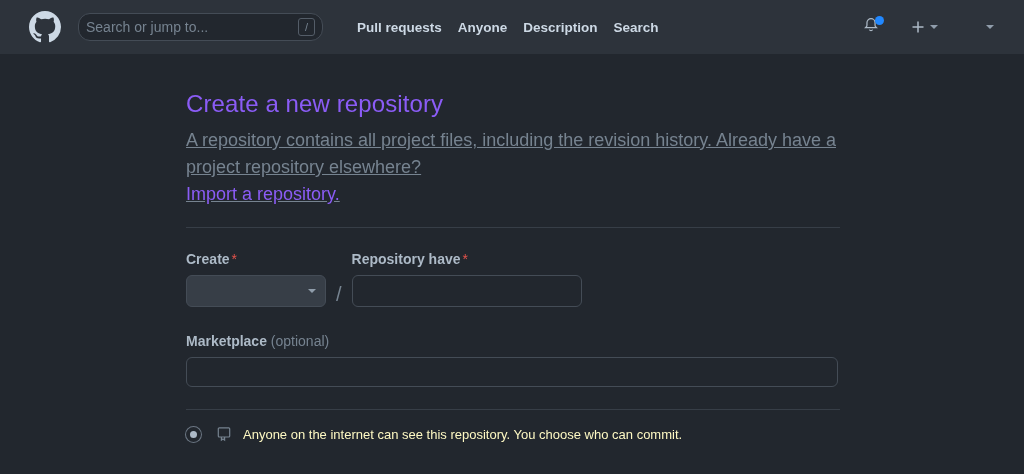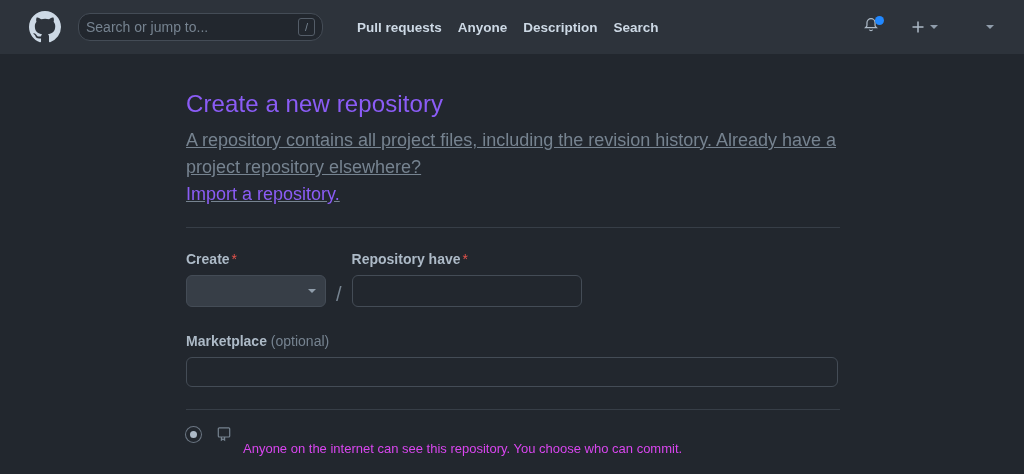--- a/index.html
+++ b/index.html
@@ -244,22 +244,22 @@
   }
   .vis-text { display: flex; flex-direction: column; }
   .vis-title {
     font-size: 14px;
     font-weight: 600;
     color: #adbac7;
     line-height: 1.3;
   }
   .vis-desc {
     font-size: 13px;
-    color: #d946ef;
-    margin-top: 16px;
+    color: #fef9c3;
+    margin-top: 2px;
     line-height: 1.4;
   }
 </style>
 </head>
 <body>
 
 <div class="header">
 
   <div class="gh-logo">
     <svg width="32" height="32" viewBox="0 0 16 16" fill="#cdd9e5" aria-hidden="true">

